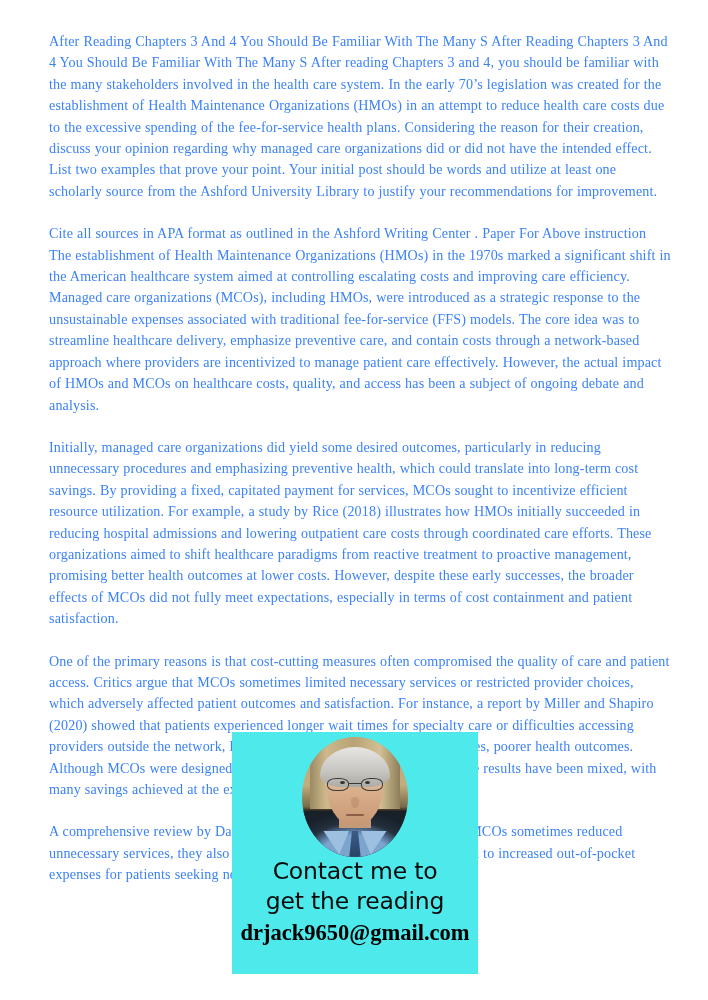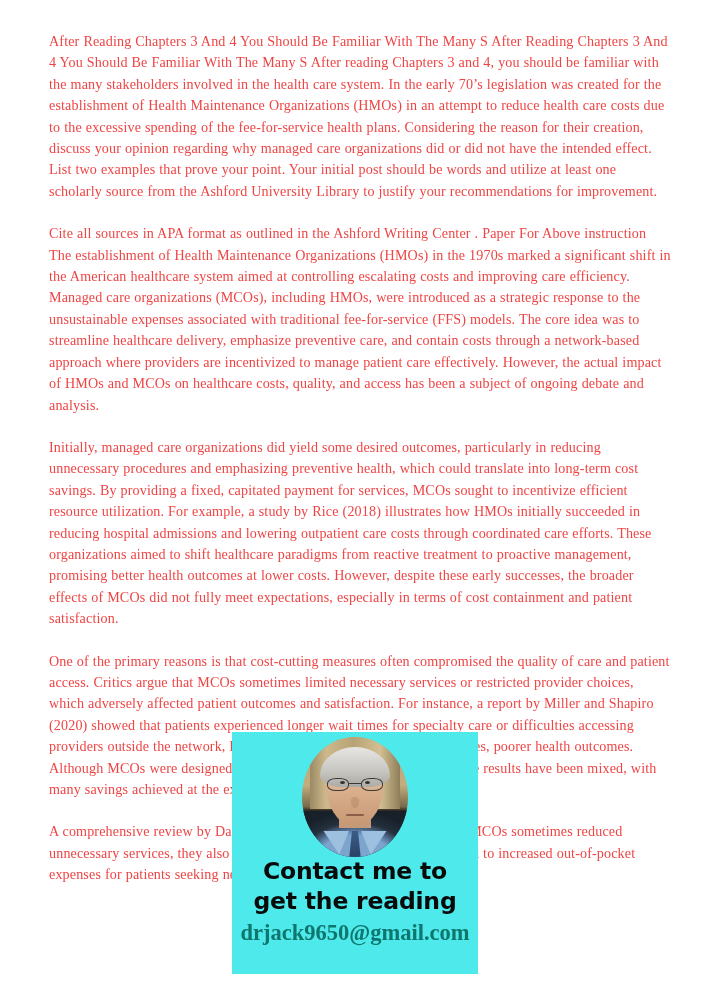--- a/index.html
+++ b/index.html
@@ -27,21 +27,21 @@
   #doc-body {
     position: absolute;
     left: 49px;
     top: 31px;
     width: 622px;
   }
 
   .doc-paragraph {
     font-size: 14.1px;
     line-height: 21.4px;
-    color: #ef4444;
+    color: #3b82f6;
     margin: 0 0 21px 0;
     text-align: left;
     letter-spacing: 0.01em;
     word-spacing: 0.02em;
   }
 
   .doc-paragraph:last-child {
     margin-bottom: 0;
   }
 
@@ -201,39 +201,39 @@
     background: rgba(170,120,85,0.35);
   }
 
   #contact-headline {
     position: absolute;
     left: 0;
     right: 0;
     top: 124px;
     text-align: center;
     font-family: "DejaVu Sans", "Liberation Sans", sans-serif;
-    font-weight: bold;
+    font-weight: normal;
     font-size: 23.5px;
     line-height: 30px;
     color: #0a0a0a;
     letter-spacing: -0.2px;
   }
   #contact-headline .hl-line { display: block; }
 
   #contact-email {
     position: absolute;
     left: 0;
     right: 0;
     top: 188px;
     text-align: center;
     font-family: "Liberation Serif", "DejaVu Serif", serif;
     font-weight: bold;
     font-size: 22.5px;
     line-height: 26px;
-    color: #0f766e;
+    color: #000000;
   }
 </style>
 </head>
 <body>
 
 <div id="doc-page">
 
   <div id="doc-body">
     <p class="doc-paragraph">After Reading Chapters 3 And 4 You Should Be Familiar With The Many S After Reading Chapters 3 And 4 You Should Be Familiar With The Many S After reading Chapters 3 and 4, you should be familiar with the many stakeholders involved in the health care system. In the early 70’s legislation was created for the establishment of Health Maintenance Organizations (HMOs) in an attempt to reduce health care costs due to the excessive spending of the fee-for-service health plans. Considering the reason for their creation, discuss your opinion regarding why managed care organizations did or did not have the intended effect. List two examples that prove your point. Your initial post should be words and utilize at least one scholarly source from the Ashford University Library to justify your recommendations for improvement.</p>
     <p class="doc-paragraph">Cite all sources in APA format as outlined in the Ashford Writing Center . Paper For Above instruction The establishment of Health Maintenance Organizations (HMOs) in the 1970s marked a significant shift in the American healthcare system aimed at controlling escalating costs and improving care efficiency. Managed care organizations (MCOs), including HMOs, were introduced as a strategic response to the unsustainable expenses associated with traditional fee-for-service (FFS) models. The core idea was to streamline healthcare delivery, emphasize preventive care, and contain costs through a network-based approach where providers are incentivized to manage patient care effectively. However, the actual impact of HMOs and MCOs on healthcare costs, quality, and access has been a subject of ongoing debate and analysis.</p>

